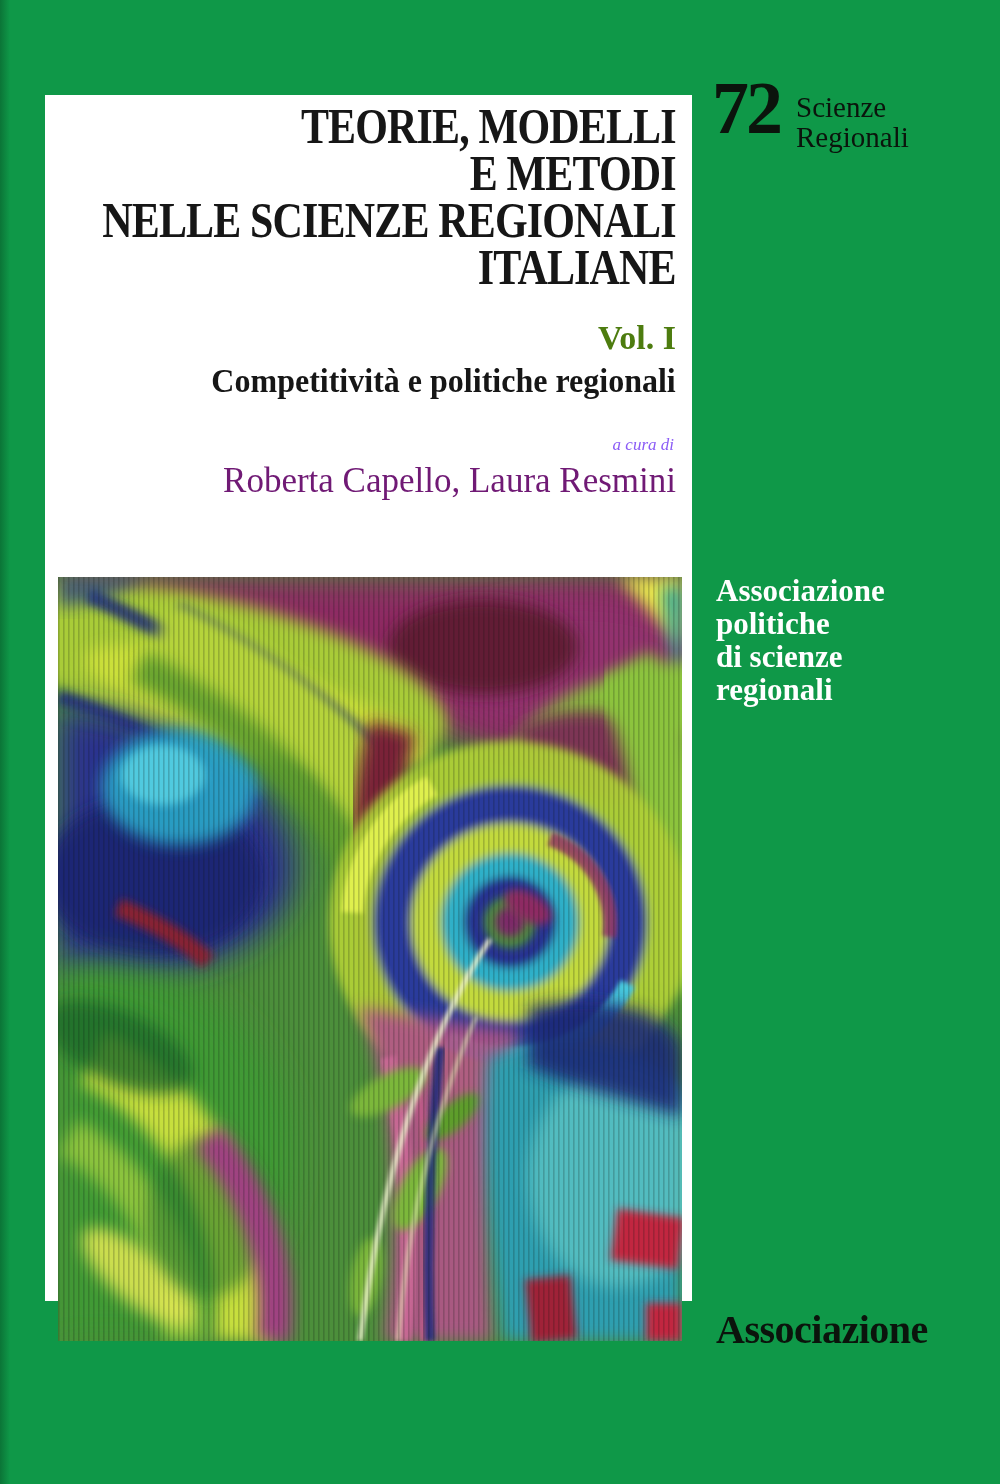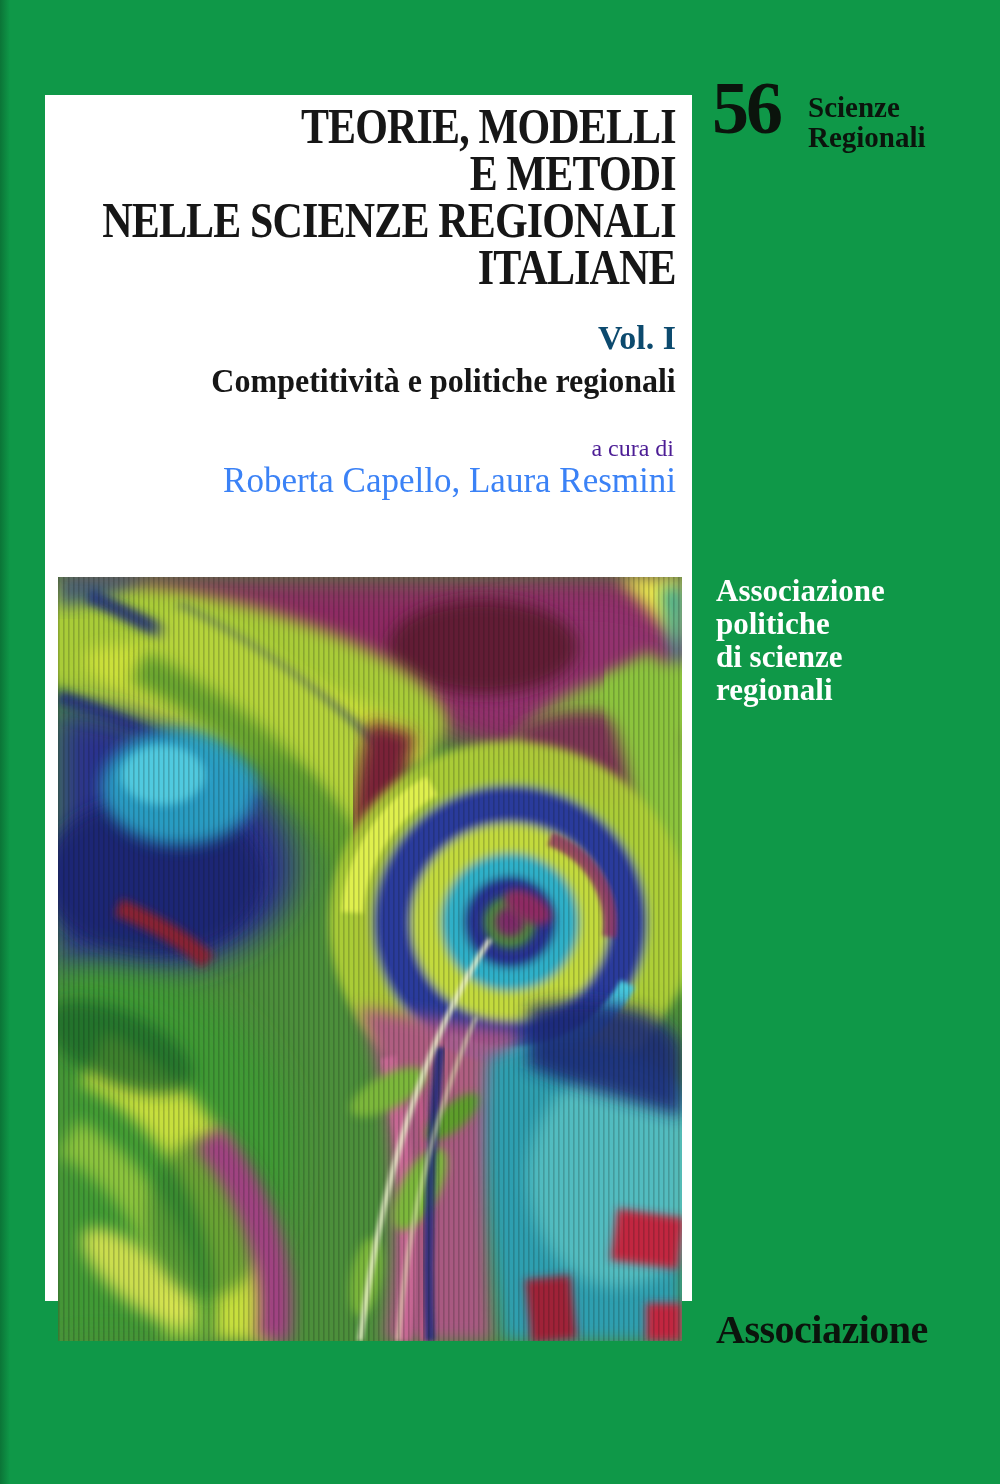--- a/index.html
+++ b/index.html
@@ -27,71 +27,71 @@
     position: absolute; top: 8px; right: 16px;
     text-align: right; color: #161616;
   }
   .title-line {
     font-weight: bold; font-size: 50px; line-height: 47px;
     letter-spacing: -1px; white-space: nowrap;
     transform: scaleX(0.84); transform-origin: 100% 50%;
   }
   .volume {
     position: absolute; top: 224px; right: 16px;
-    font-weight: bold; font-size: 34px; color: #0c4a6e; white-space: nowrap;
+    font-weight: bold; font-size: 34px; color: #4d7c0f; white-space: nowrap;
   }
   .subtitle {
     position: absolute; top: 268px; right: 16px;
     font-weight: bold; font-size: 33px; color: #161616; white-space: nowrap;
     transform: scaleX(0.97); transform-origin: 100% 50%;
   }
   .edited-by {
     position: absolute; top: 340px; right: 18px;
-    font-size: 24px; color: #4c1d95; white-space: nowrap;
+    font-size: 17px; color: #8b5cf6; white-space: nowrap; font-style: italic;
   }
   .editors {
     position: absolute; top: 366px; right: 16px;
-    font-size: 35px; color: #3b82f6; white-space: nowrap;
+    font-size: 35px; color: #701a75; white-space: nowrap;
   }
   .artwork {
     position: absolute; left: 13px; top: 482px;
     width: 624px; height: 764px; display: block;
   }
   
   .series {
     position: absolute; left: 712px; top: 71px;
     display: flex; color: #0b140c;
   }
   .series-number {
     font-weight: bold; font-size: 74px; line-height: 1;
     letter-spacing: -3px;
   }
   .series-name {
-    margin-left: 28px; padding-top: 21px;
-    font-weight: bold; font-size: 29px; line-height: 30px;
+    margin-left: 16px; padding-top: 21px;
+    font-weight: normal; font-size: 29px; line-height: 30px;
   }
   .association {
     position: absolute; left: 716px; top: 574px;
     font-weight: bold; font-size: 31px; line-height: 33px;
     color: #ffffff;
   }
   .publisher {
     position: absolute; left: 716px; top: 1310px;
     font-weight: bold; font-size: 40px; line-height: 1;
     color: #0b140c; letter-spacing: -0.5px;
   }
 </style>
 </head>
 <body>
 
 <div class="cover">
   <div class="left-edge-shade"></div>
 
   <div class="series">
-    <div class="series-number">56</div>
+    <div class="series-number">72</div>
     <div class="series-name">
       <div>Scienze</div>
       <div>Regionali</div>
     </div>
   </div>
 
   <div class="association">
     <div>Associazione</div>
     <div>politiche</div>
     <div>di scienze</div>

